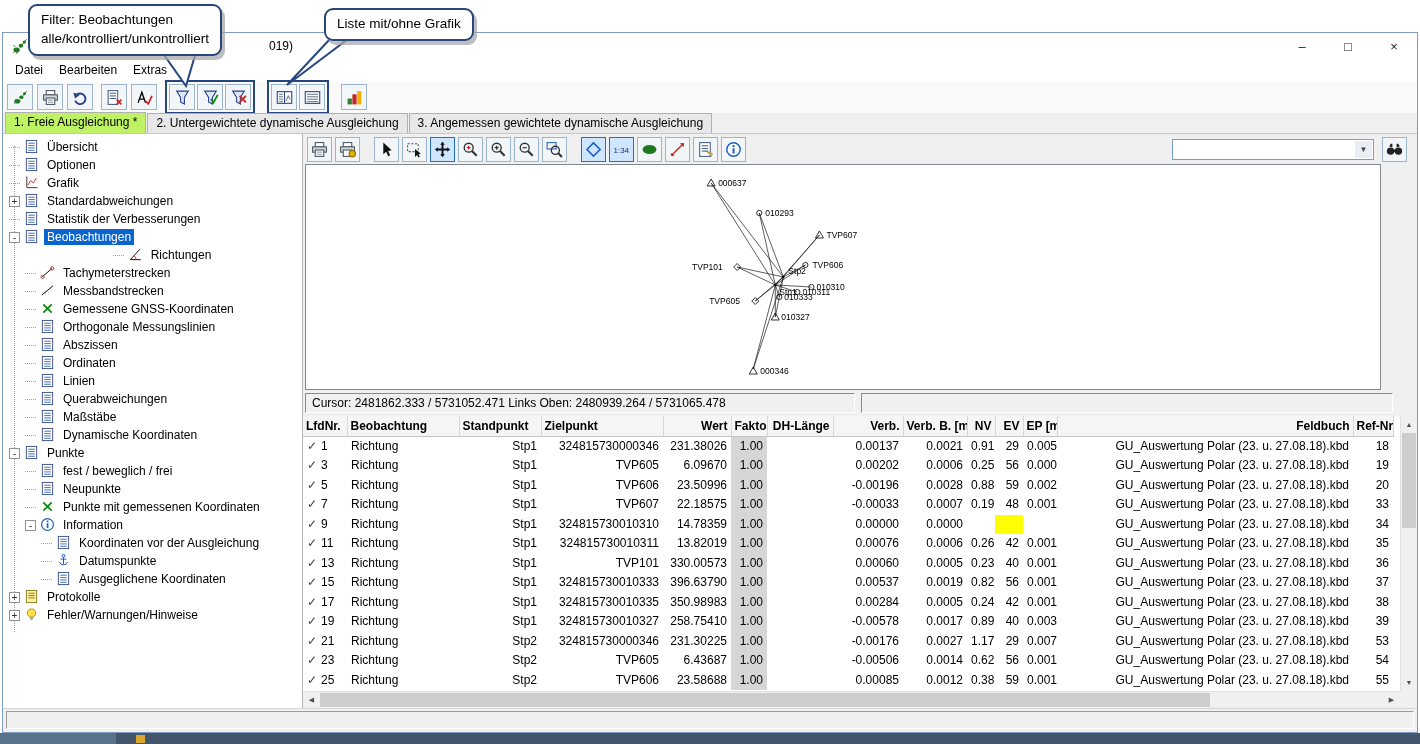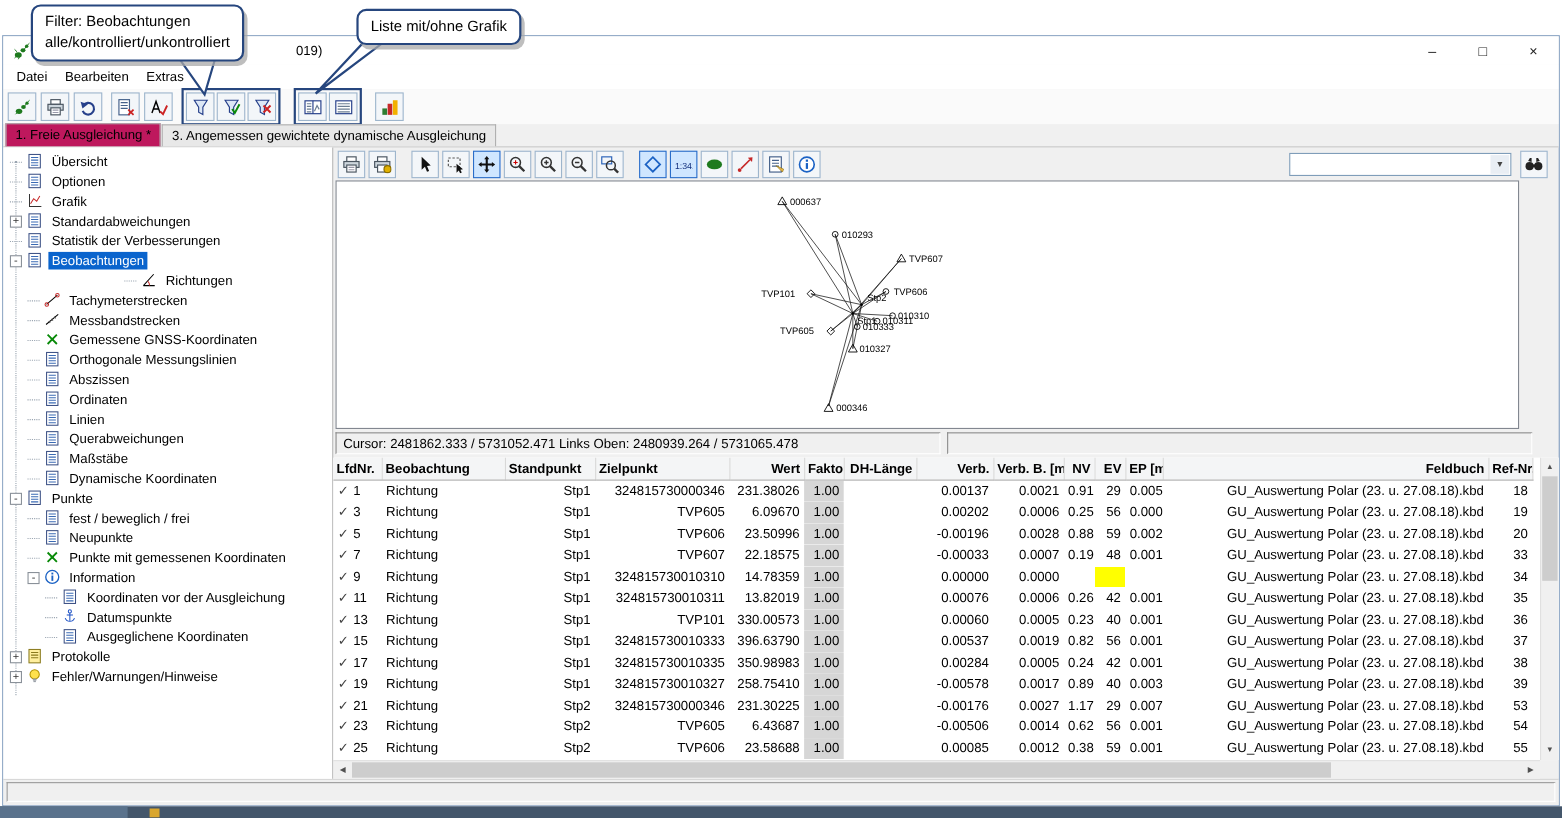--- a/index.html
+++ b/index.html
@@ -16,21 +16,21 @@
 .wc{width:46px;height:26px;display:flex;align-items:center;justify-content:center;font-size:13px;color:#222}
 .menubar{height:22px;background:#fff;display:flex;align-items:center;padding-left:4px;flex:0 0 22px}
 .menu-item{padding:3px 8px}
 .toolbar{height:32px;display:flex;align-items:center;padding:2px 4px;background:#fafafa;flex:0 0 32px}
 .tb-group{display:flex;gap:4px;align-items:center;margin-right:8px}
 .tb-group.boxed{border:2px solid #26467e;padding:2px;gap:2px;margin-right:12px}
 .tbtn{width:26px;height:26px;border:1px solid #9db5cc;background:#f3f6f9;display:flex;align-items:center;justify-content:center;padding:0}
 .tbtn .ic svg,.gbtn .ic svg{width:17px;height:17px;display:block}
 .tabs{height:21px;display:flex;align-items:flex-end;background:#f0f0f0;padding-left:2px;border-bottom:1px solid #c8c8c8;flex:0 0 21px}
 .tab{font-size:12px;padding:2px 8px 3px;border:1px solid #b0b0b0;border-bottom:none;background:#e8e8e8;margin-right:1px;height:20px;white-space:nowrap}
-.tab.active{background:#be185d;height:21px}
+.tab.active{background:#bef264;height:21px}
 .main{flex:1;display:flex;min-height:0}
 .tree{width:300px;flex:0 0 300px;background:#fff;border-right:1px solid #b5b5b5;overflow:hidden;padding-top:4px;font-size:12px;position:relative}
 .vguide{position:absolute;left:11px;top:12px;height:486px;border-left:1px dotted #9aa5b1}
 .trow{height:18px;display:flex;align-items:center;white-space:nowrap;position:relative}
 .expander{width:11px;height:11px;border:1px solid #8a9199;background:#fff;font-size:10px;line-height:9px;text-align:center;margin-right:4px;flex:0 0 11px;color:#333}
 .exp-spacer{width:11px;flex:0 0 11px;margin-right:4px;border-top:1px dotted #9aa5b1;height:1px}
 .tic{width:16px;height:16px;margin-right:4px;flex:0 0 16px}
 .tic svg{width:15px;height:15px;display:block}
 .tlabel{padding:1px 3px}
 .tlabel.sel{background:#0a64cd;color:#fff}
@@ -217,20 +217,21 @@
                 <rect x="6" y="5" width="4" height="9.5" fill="#c62828"></rect>
                 <rect x="10.5" y="2" width="4" height="12.5" fill="#f2b100"></rect>
               </svg>
             </span>
           </button>
         </div>
       </div>
 
     <div class="tabs" id="tabs">
         <div class="tab active">1. Freie Ausgleichung *</div>
+        <div class="tab">2. Untergewichtete dynamische Ausgleichung</div>
         <div class="tab">3. Angemessen gewichtete dynamische Ausgleichung</div>
       </div>
 
     <div class="main">
 
       <div class="tree" id="tree">
         <div class="vguide"></div>
       <div class="trow" style="padding-left: 6px;">
             <span class="exp-spacer"></span>
             <span class="tic">

